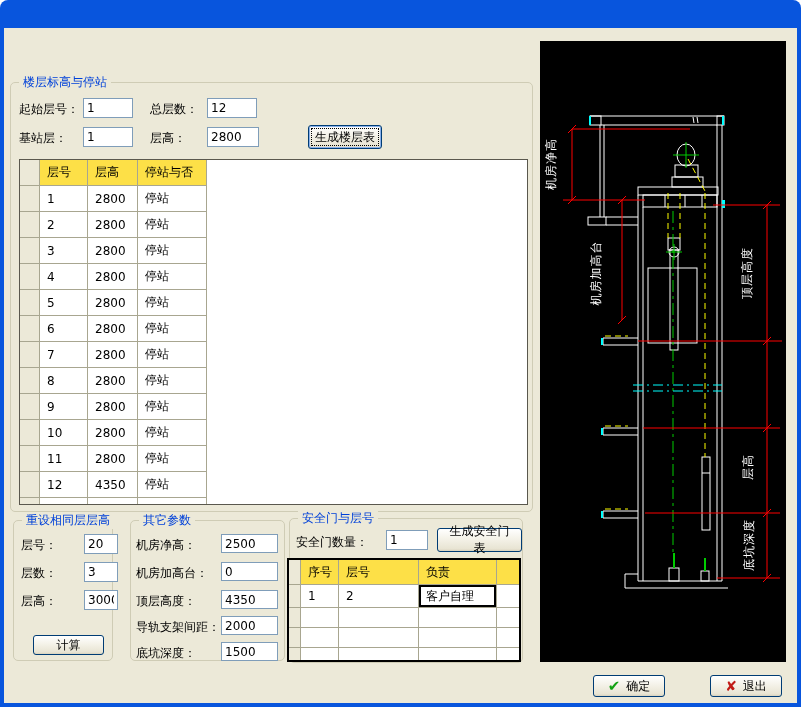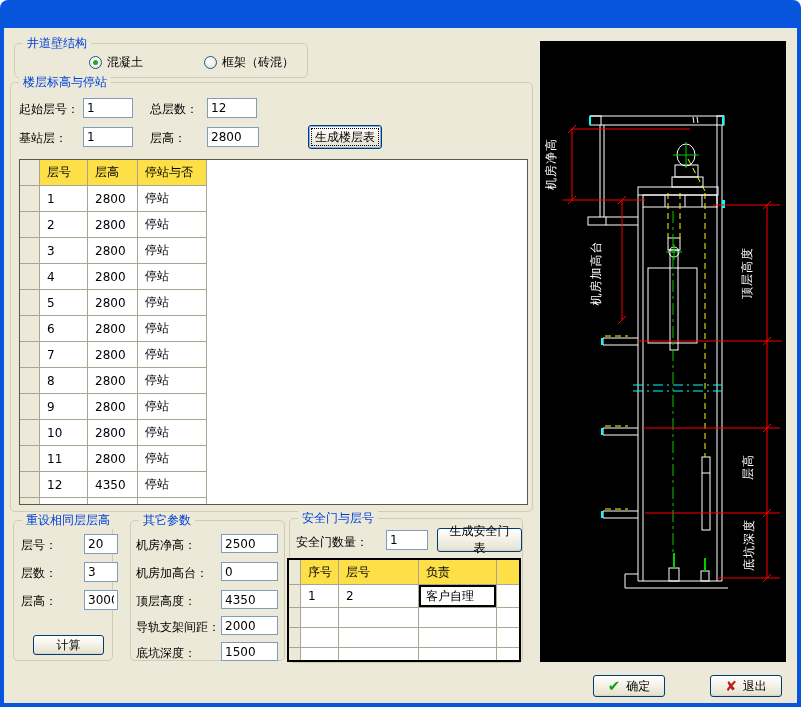--- a/index.html
+++ b/index.html
@@ -46,31 +46,20 @@
   .ok-ico{color:#12a112;font-weight:bold;font-size:15px;line-height:1;}
   .exit-ico{color:#c11b17;font-weight:bold;font-size:14px;line-height:1;}
 </style>
 </head>
 <body>
 
 <div class="win">
 
   <div class="client">
 
-    <div class="group" style="left:10px;top:15px;width:294px;height:35px;">
-      <span class="group-caption">井道壁结构</span>
-      <div class="radio" style="left:74px;top:11px;">
-        <span class="circ on"></span>
-        <span>混凝土</span>
-      </div>
-      <div class="radio" style="left:189px;top:11px;">
-        <span class="circ"></span>
-        <span>框架（砖混）</span>
-      </div>
-    </div>
 
     <div class="group" style="left:6px;top:54px;width:523px;height:430px;">
       <span class="group-caption">楼层标高与停站</span>
       <span class="lbl" style="left:8px;top:16px;">起始层号：</span>
       <input class="inp" style="left: 72px; top: 15px; width: 50px; height: 20px;" value="1">
       <span class="lbl" style="left:139px;top:16px;">总层数：</span>
       <input class="inp" style="left: 196px; top: 15px; width: 50px; height: 20px;" value="12">
       <span class="lbl" style="left:8px;top:45px;">基站层：</span>
       <input class="inp" style="left: 72px; top: 44px; width: 50px; height: 20px;" value="1">
       <span class="lbl" style="left:139px;top:45px;">层高：</span>

